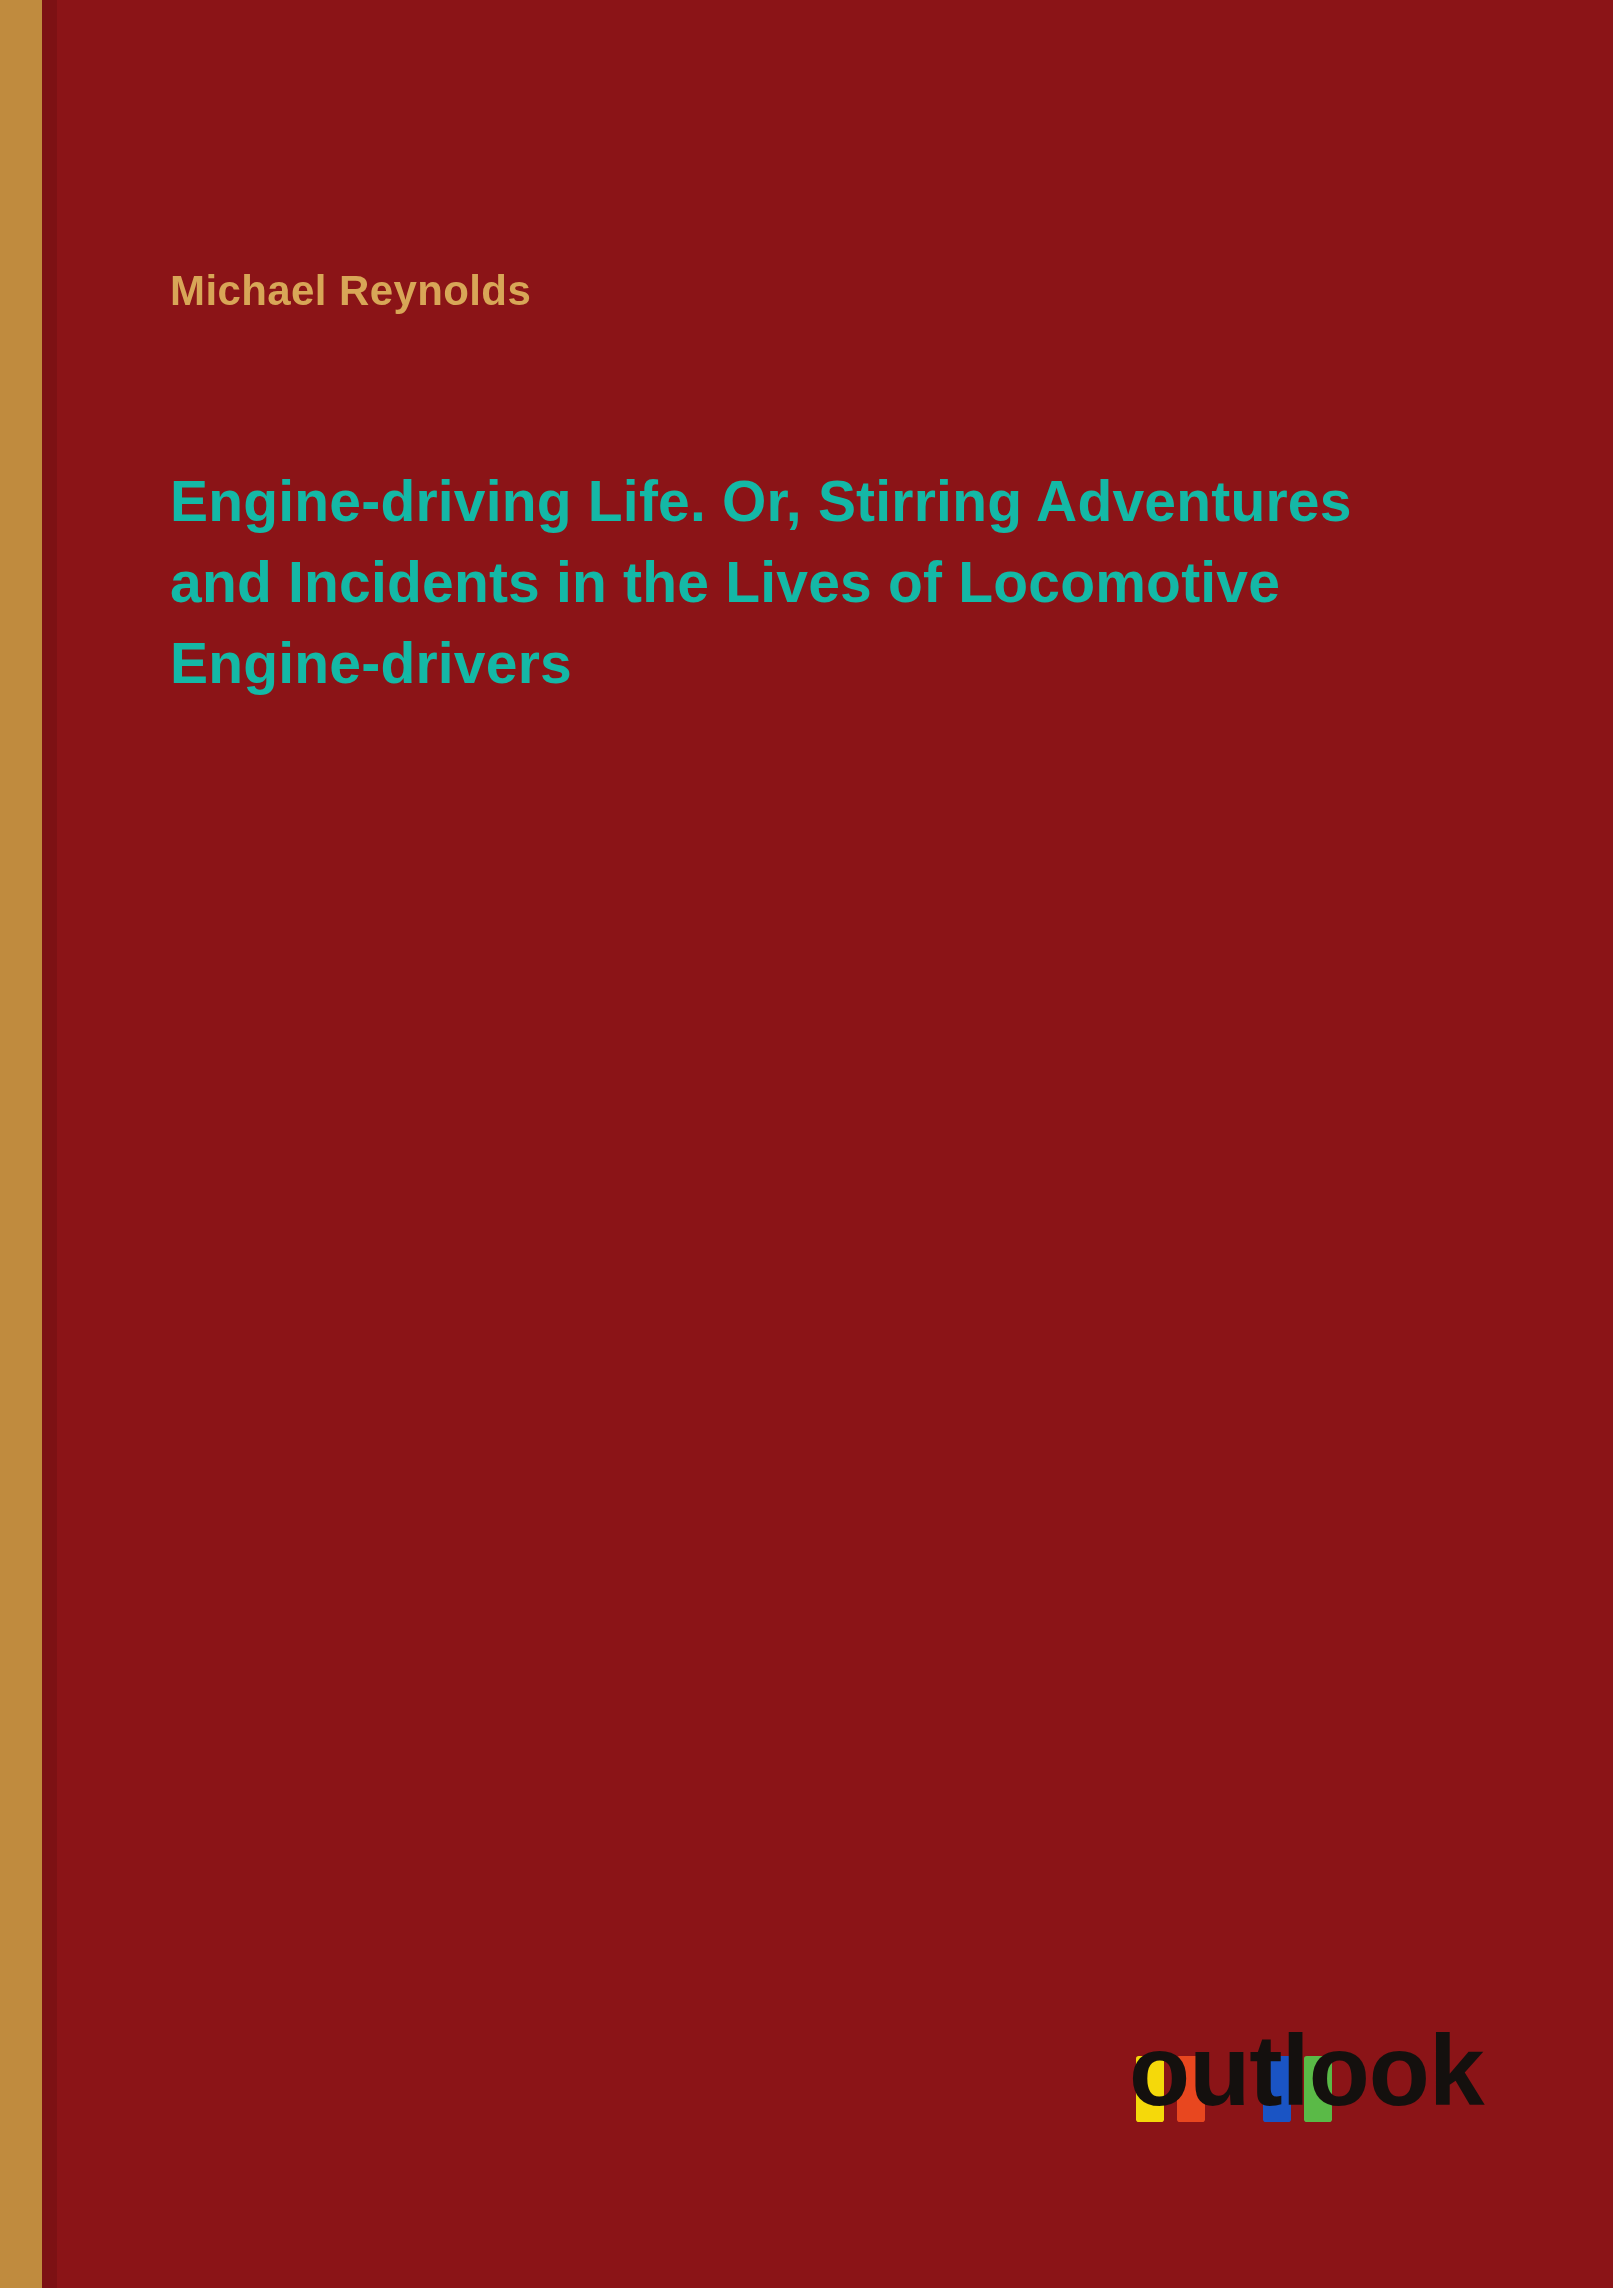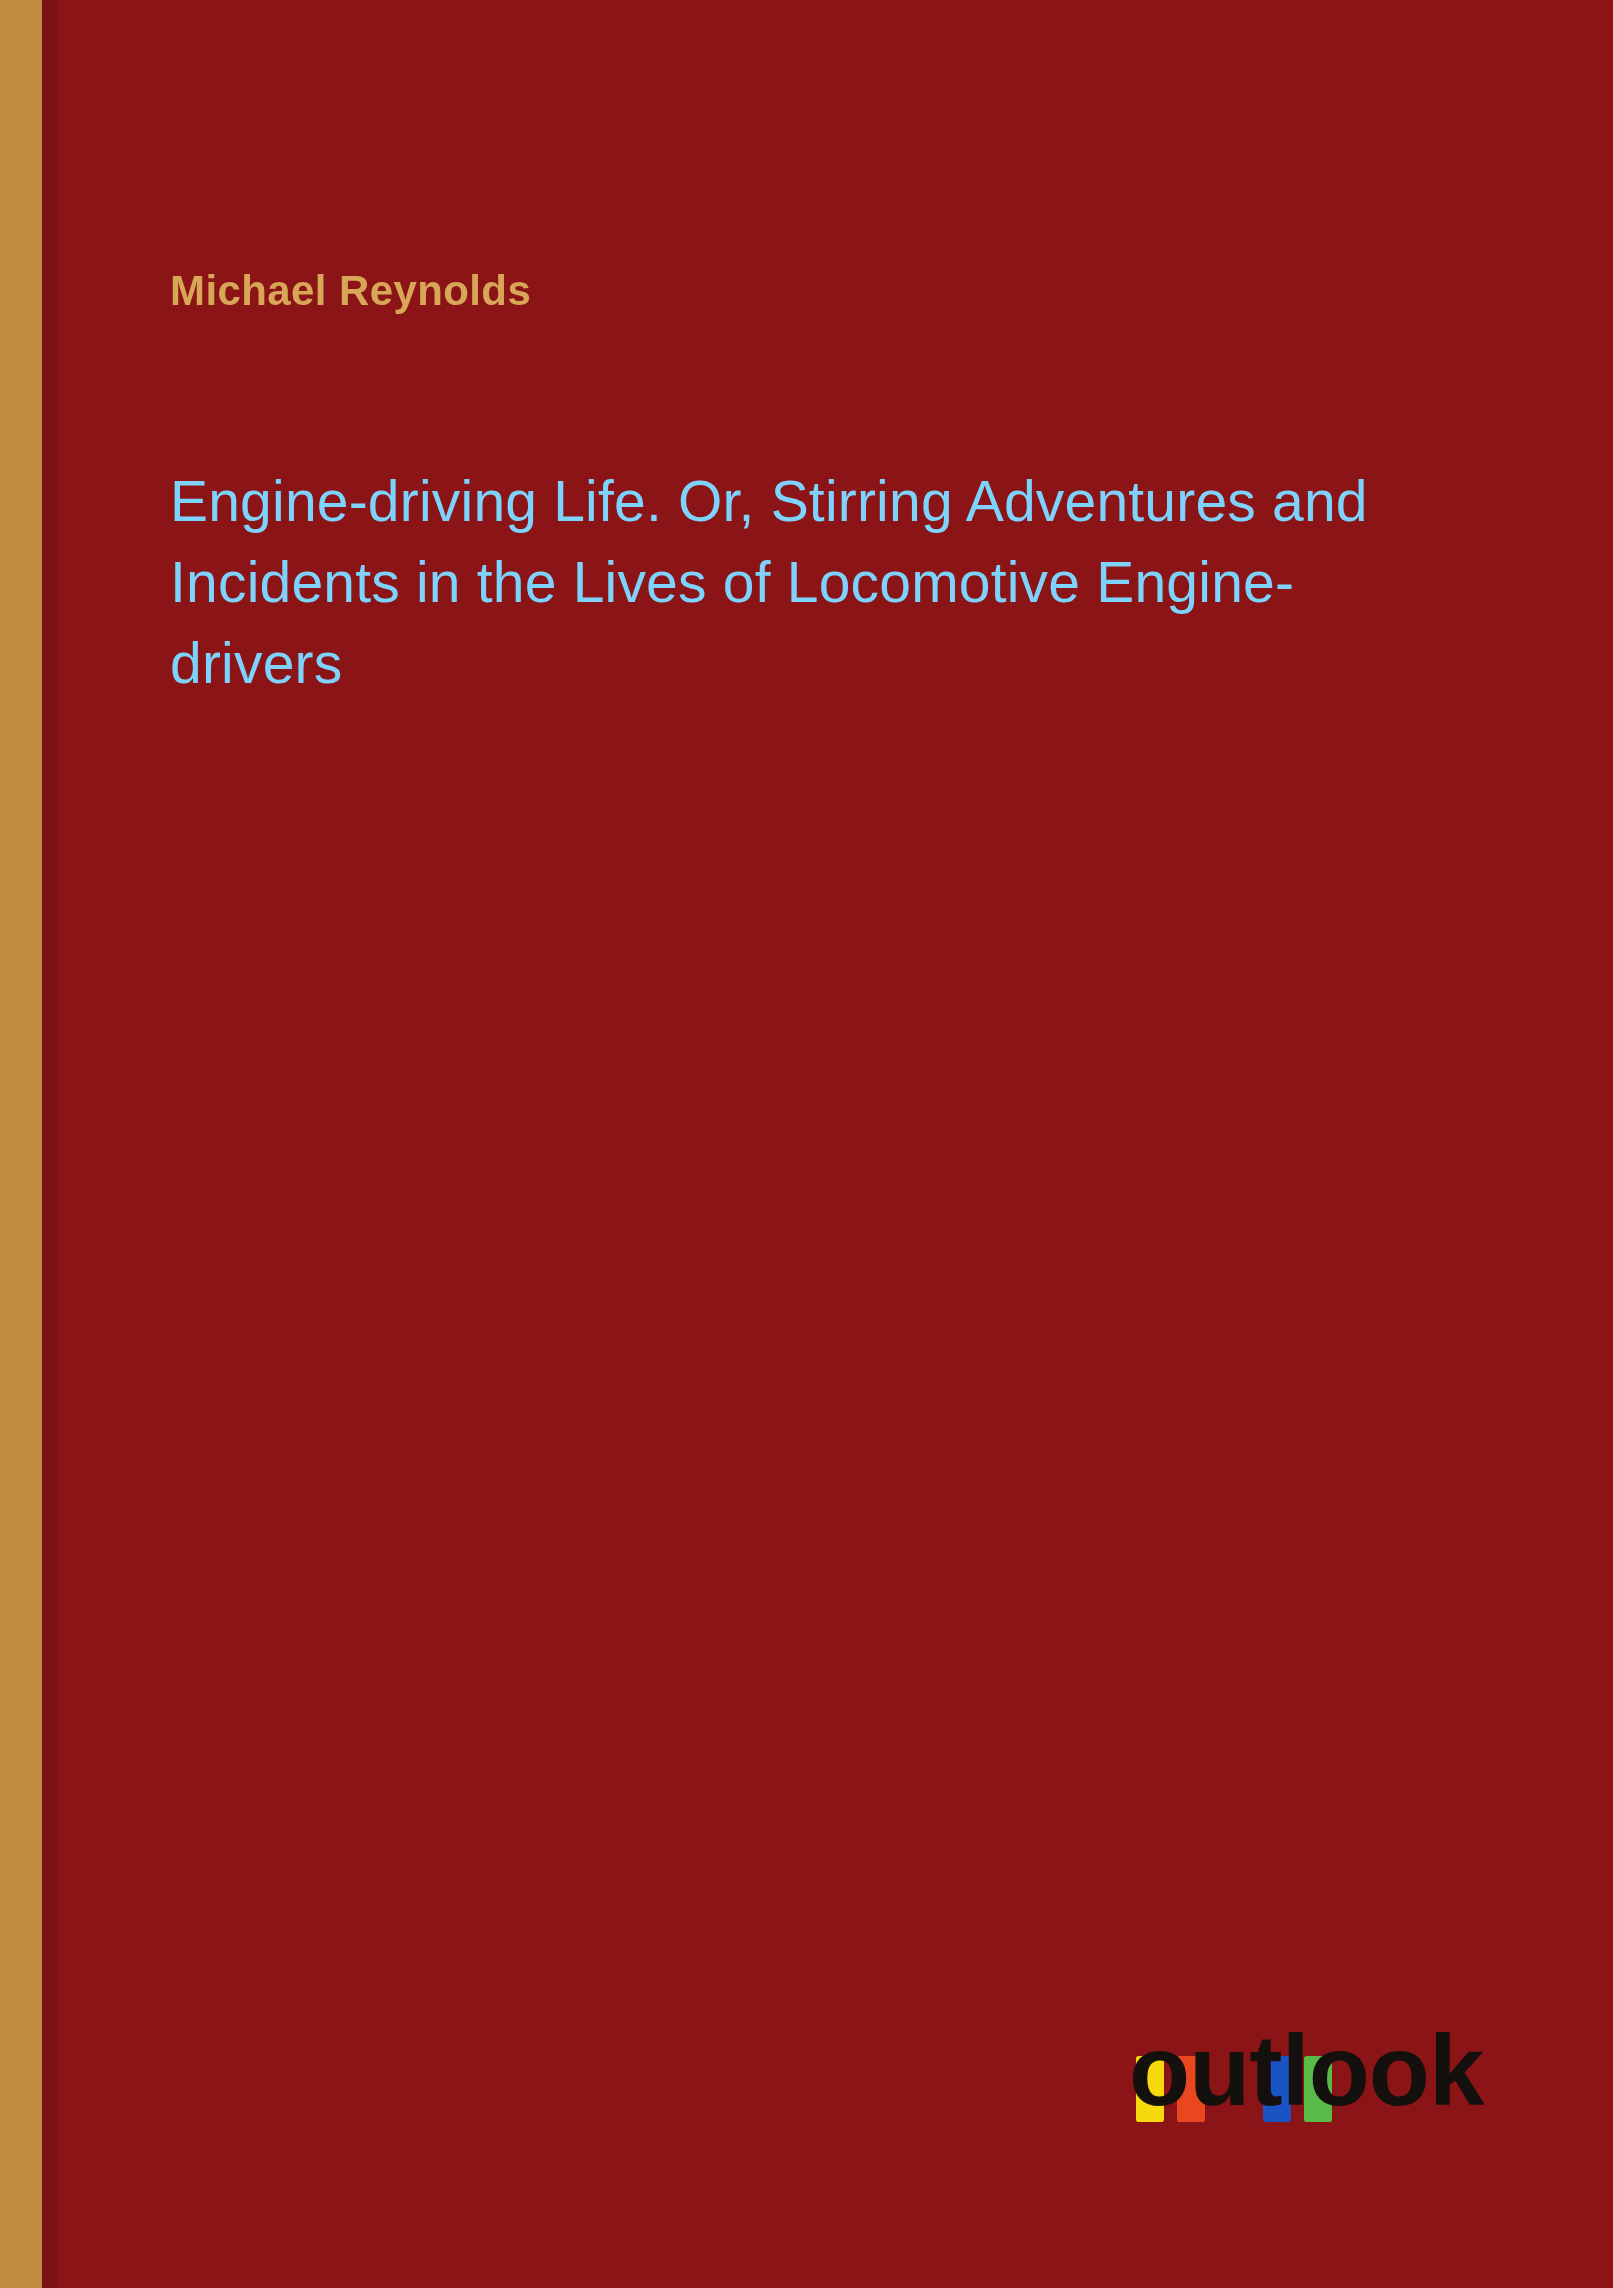--- a/index.html
+++ b/index.html
@@ -59,22 +59,22 @@
     color: #d8a657;
     letter-spacing: 0.4px;
     line-height: 1.2;
   }
   .title {
     position: absolute;
     top: 461px;
     left: 0;
     width: 1200px;
     font-size: 57px;
-    font-weight: normal;
-    color: #7dd3fc;
+    font-weight: bold;
+    color: #14b8a6;
     line-height: 1.42;
     letter-spacing: 0.2px;
   }
   
   .logo {
     position: absolute;
     left: 1072px;
     top: 2012px;
     width: 277px;
     height: 115px;

